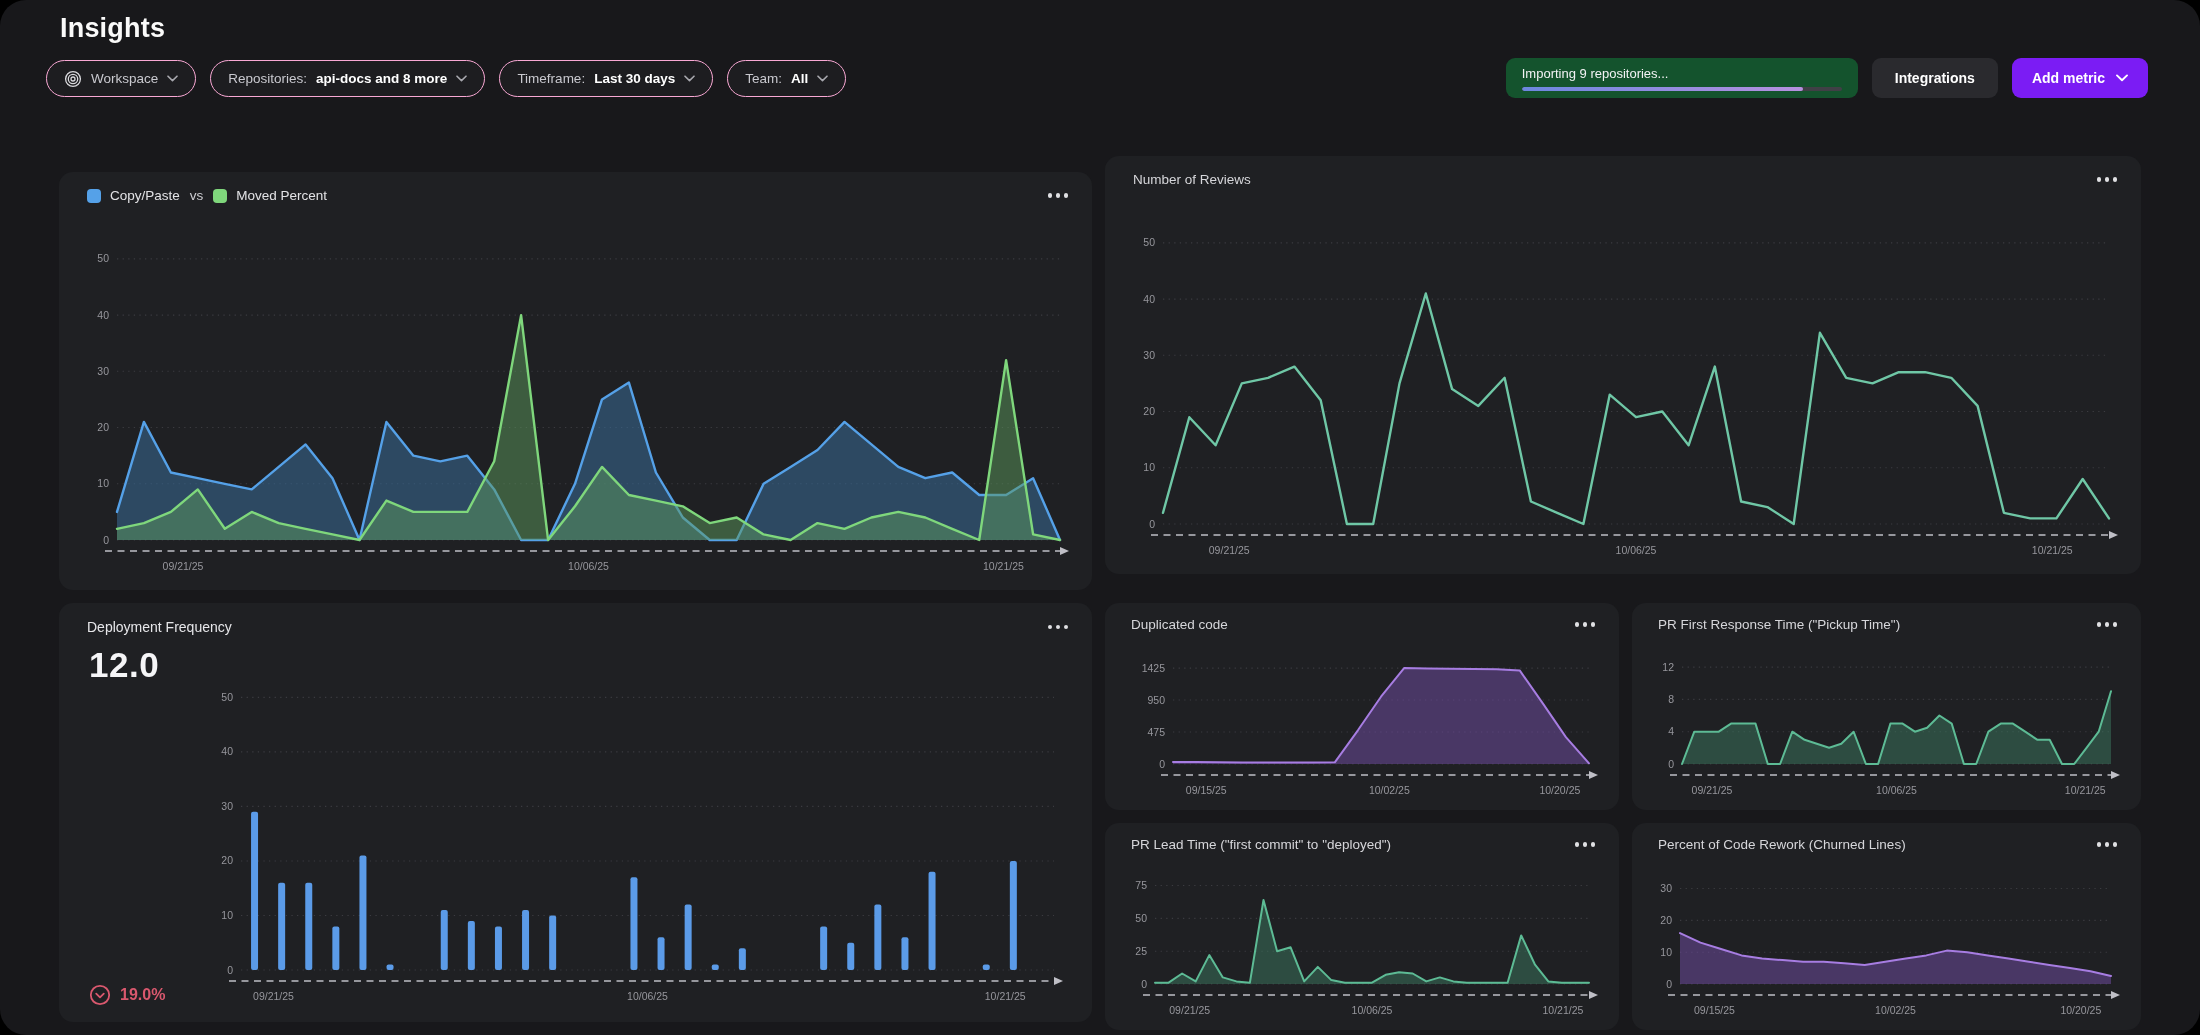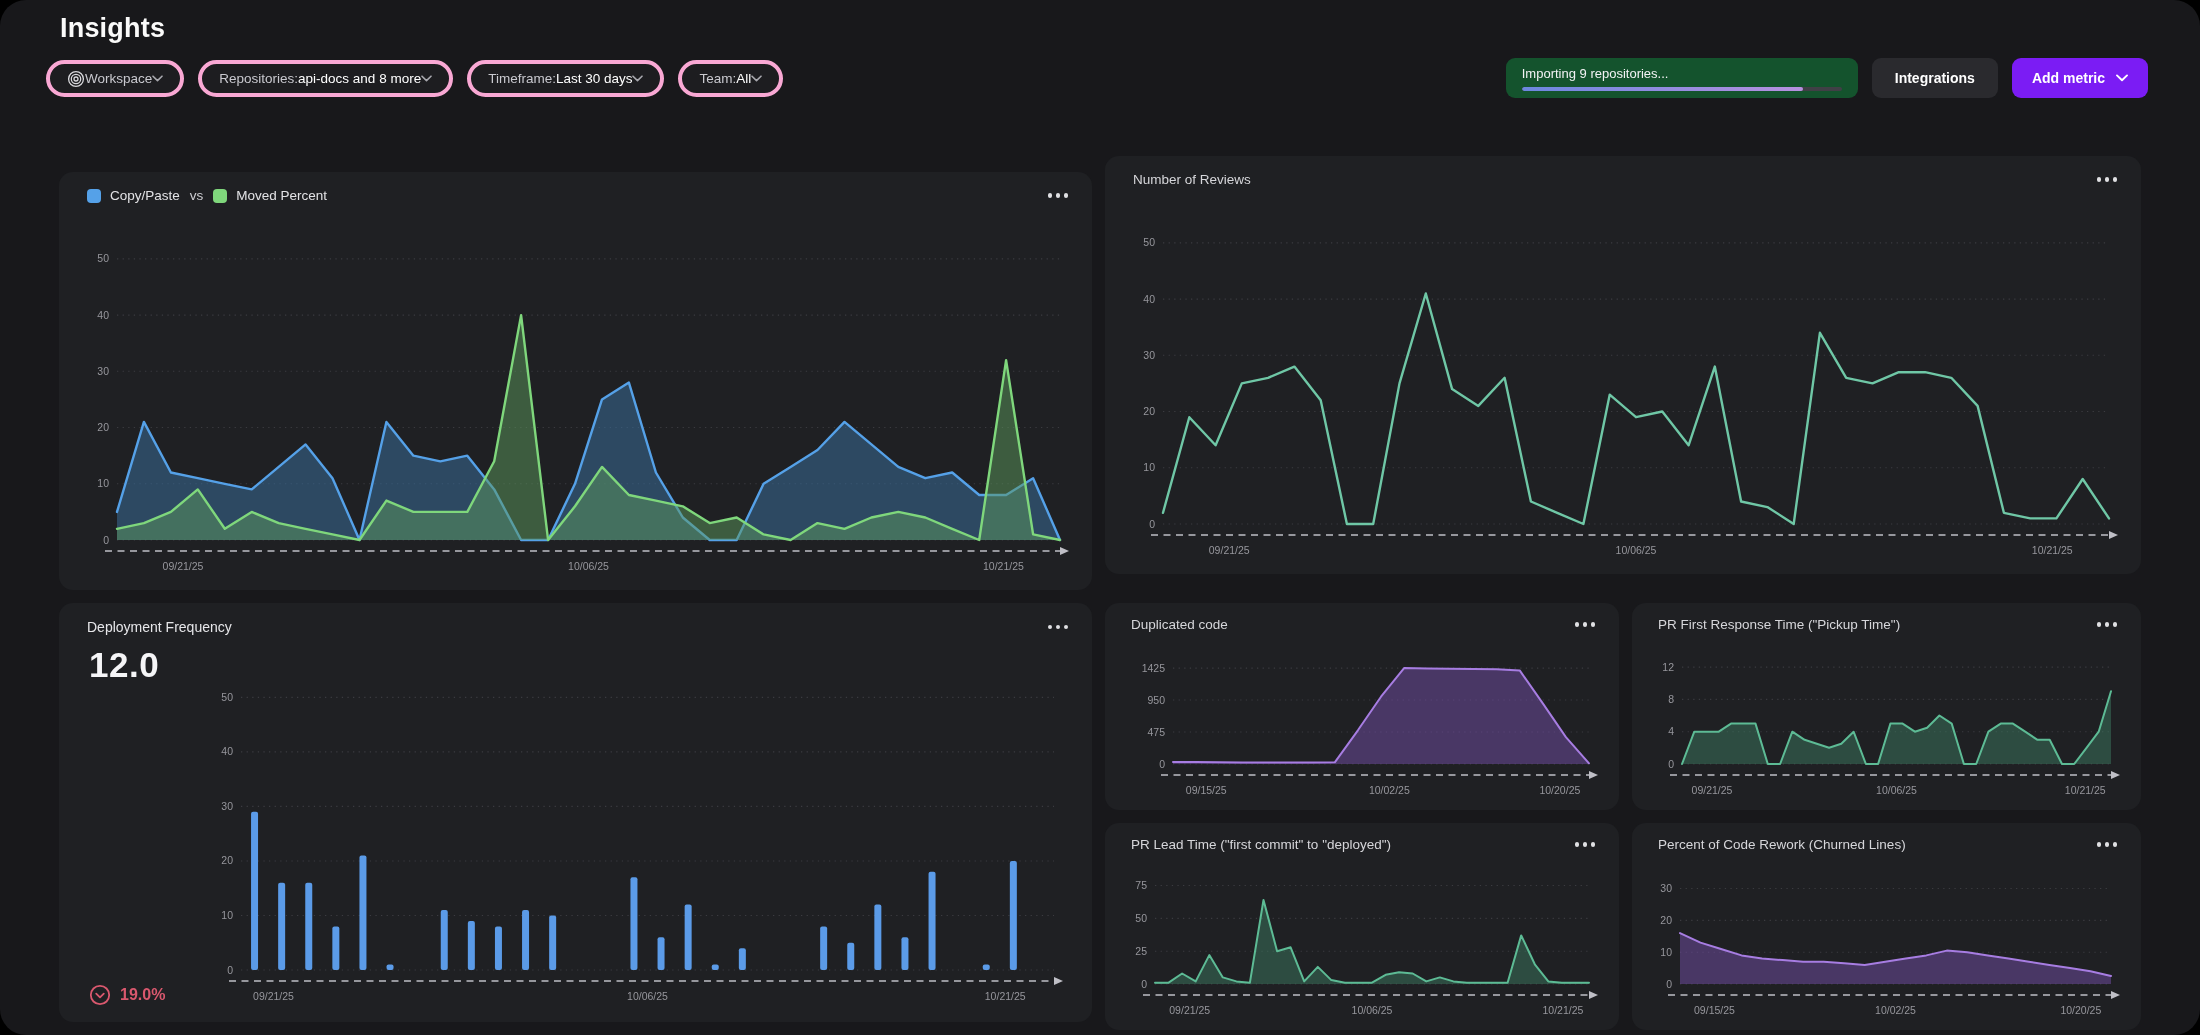--- a/index.html
+++ b/index.html
@@ -1,23 +1,23 @@
 <!DOCTYPE html>
 <html><head>
 <meta charset="utf-8">
 <style>
   html,body{margin:0;padding:0;}
   body{width:2200px;height:1035px;background:#000;font-family:"Liberation Sans",sans-serif;position:relative;overflow:hidden;}
   .window{position:absolute;inset:0;background:#18181b;border-radius:26px;overflow:hidden;}
   .page-title{position:absolute;left:47px;top:13px;font-size:27px;font-weight:700;color:#fafafa;letter-spacing:.2px;margin-left:13px;}
 
   .filters{position:absolute;left:46px;top:60px;display:flex;gap:14px;}
-  .pill{height:37px;box-sizing:border-box;border:4px solid #f9a8d4;border-radius:19px;background:#1d1d20;
-        display:flex;align-items:center;padding:0 17px;font-size:13.5px;color:#c9c9cf;cursor:pointer;white-space:nowrap;}
-  .pill b{color:#fff;font-weight:400;text-align:right;}
+  .pill{height:37px;box-sizing:border-box;border:1px solid #f9a8d4;border-radius:19px;background:#1d1d20;
+        display:flex;align-items:center;gap:9px;padding:0 17px;font-size:13.5px;color:#c9c9cf;cursor:pointer;white-space:nowrap;}
+  .pill b{color:#fff;font-weight:700;text-align:right;}
   .pill svg{flex:none;display:block;}
 
   .top-right{position:absolute;top:58px;right:52px;display:flex;gap:14px;align-items:stretch;}
   .import-card{width:352px;height:40px;background:#14532d;border-radius:9px;padding:8px 16px 0;box-sizing:border-box;}
   .import-text{font-size:13px;color:#f2f2f4;}
   .progress-track{margin-top:6px;height:4px;border-radius:2px;background:#404046;position:relative;overflow:hidden;}
   .progress-fill{height:100%;border-radius:2px;background:linear-gradient(90deg,#6c87de,#b791de);width:0;}
   .btn{height:40px;border-radius:9px;display:flex;align-items:center;justify-content:center;font-size:14px;font-weight:700;color:#fff;cursor:pointer;box-sizing:border-box;}
   .btn-integrations{background:#2a2a2e;padding:4px 23px;}
   .btn-add{background:#7b1cf4;padding:0 20px;gap:11px;}

